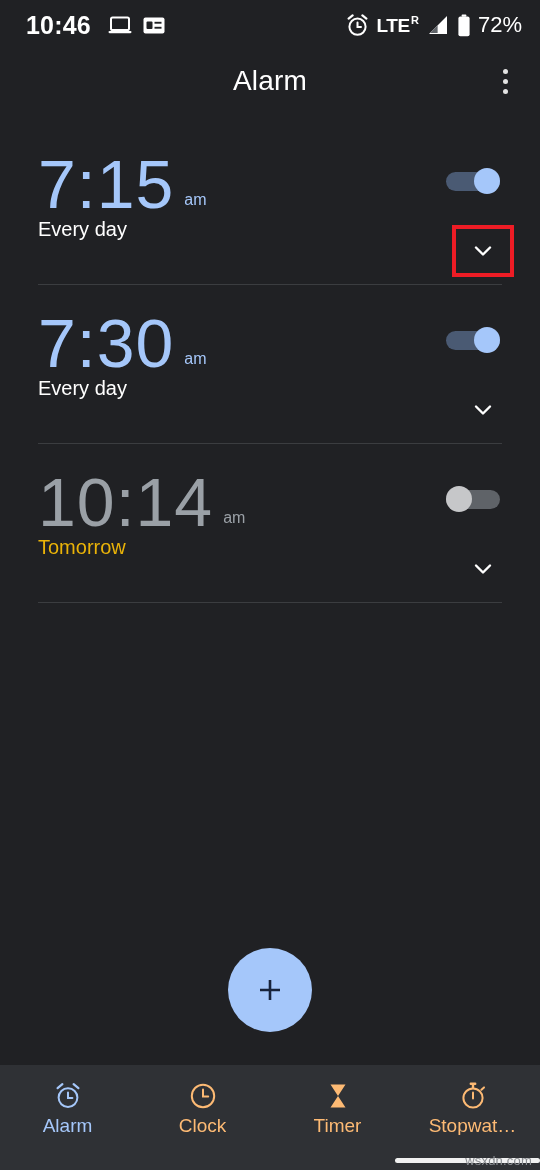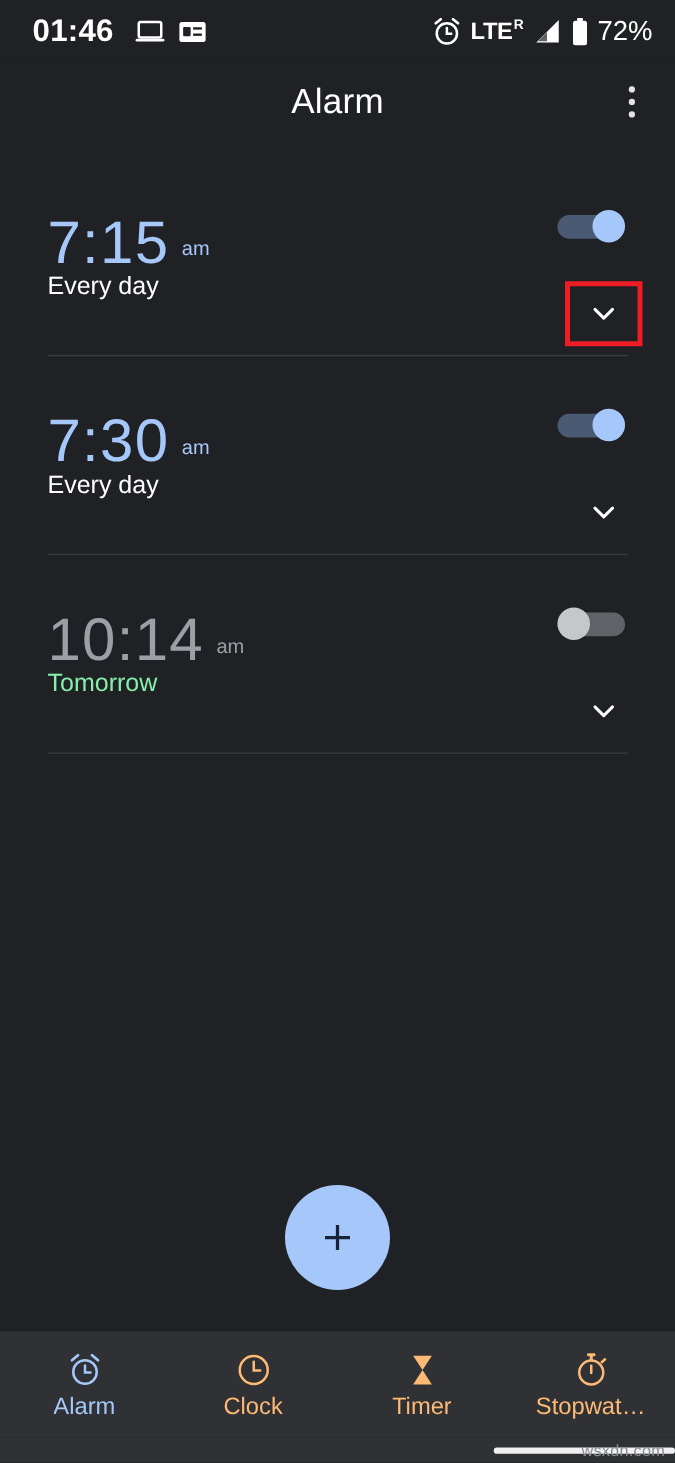--- a/index.html
+++ b/index.html
@@ -61,21 +61,21 @@
   }
 
   
   .alarm-list { flex:1 1 auto; padding-top:14px; }
   .alarm-item { position:relative; padding:0 40px 0 38px; }
   .alarm-top {
     display:flex; align-items:flex-end;
     height:92px; position:relative;
   }
   .alarm-time {
-    font-size:48px; font-weight:300;
+    font-size:68px; font-weight:300;
     line-height:0.98; letter-spacing:1px;
     color:#a5c7fa;
   }
   .alarm-ampm {
     font-size:16px; font-weight:400;
     color:#a5c7fa; margin-left:10px;
     padding-bottom:9px;
   }
   .alarm-item.off .alarm-time,
   .alarm-item.off .alarm-ampm { color:#9aa0a6; }
@@ -98,21 +98,21 @@
   .alarm-item.off .toggle .track { background:#5f6368; }
   .alarm-item.off .toggle .thumb { background:#c6c7c9; right:auto; left:0; }
 
   .alarm-bottom {
     display:flex; align-items:flex-start;
     height:66px; position:relative;
   }
   .alarm-days {
     font-size:20px; color:#ffffff; font-weight:400;
   }
-  .alarm-item.off .alarm-days { color:#86efac; }
+  .alarm-item.off .alarm-days { color:#eab308; }
 
   .expand-btn {
     position:absolute; right:-9px; top:50%;
     transform:translateY(-50%);
     width:52px; height:52px;
     display:flex; align-items:center; justify-content:center;
     cursor:pointer;
   }
   .expand-btn.highlight {
     border:4px solid #ee1c25;
@@ -170,21 +170,21 @@
     font-size:13px; color:#8a8d91;
     letter-spacing:0.2px;
   }
 </style>
 </head>
 <body>
 
 <div id="phone">
 
   <div class="statusbar">
-    <span class="sb-clock">01:46</span>
+    <span class="sb-clock">10:46</span>
     <span class="sb-left-icons">
       <span>
         <svg class="icon-svg" width="24" height="20" viewBox="0 0 24 20">
           <rect x="3" y="2.5" width="18" height="12.5" rx="1.6" fill="none" stroke="#ffffff" stroke-width="2"></rect>
           <rect x="0.5" y="16" width="23" height="2.2" rx="1.1" fill="#ffffff"></rect>
         </svg>
       </span>
       <span>
         <svg class="icon-svg" width="22" height="17" viewBox="0 0 22 17">
           <rect x="0.5" y="0.5" width="21" height="16" rx="2" fill="#ffffff"></rect>

